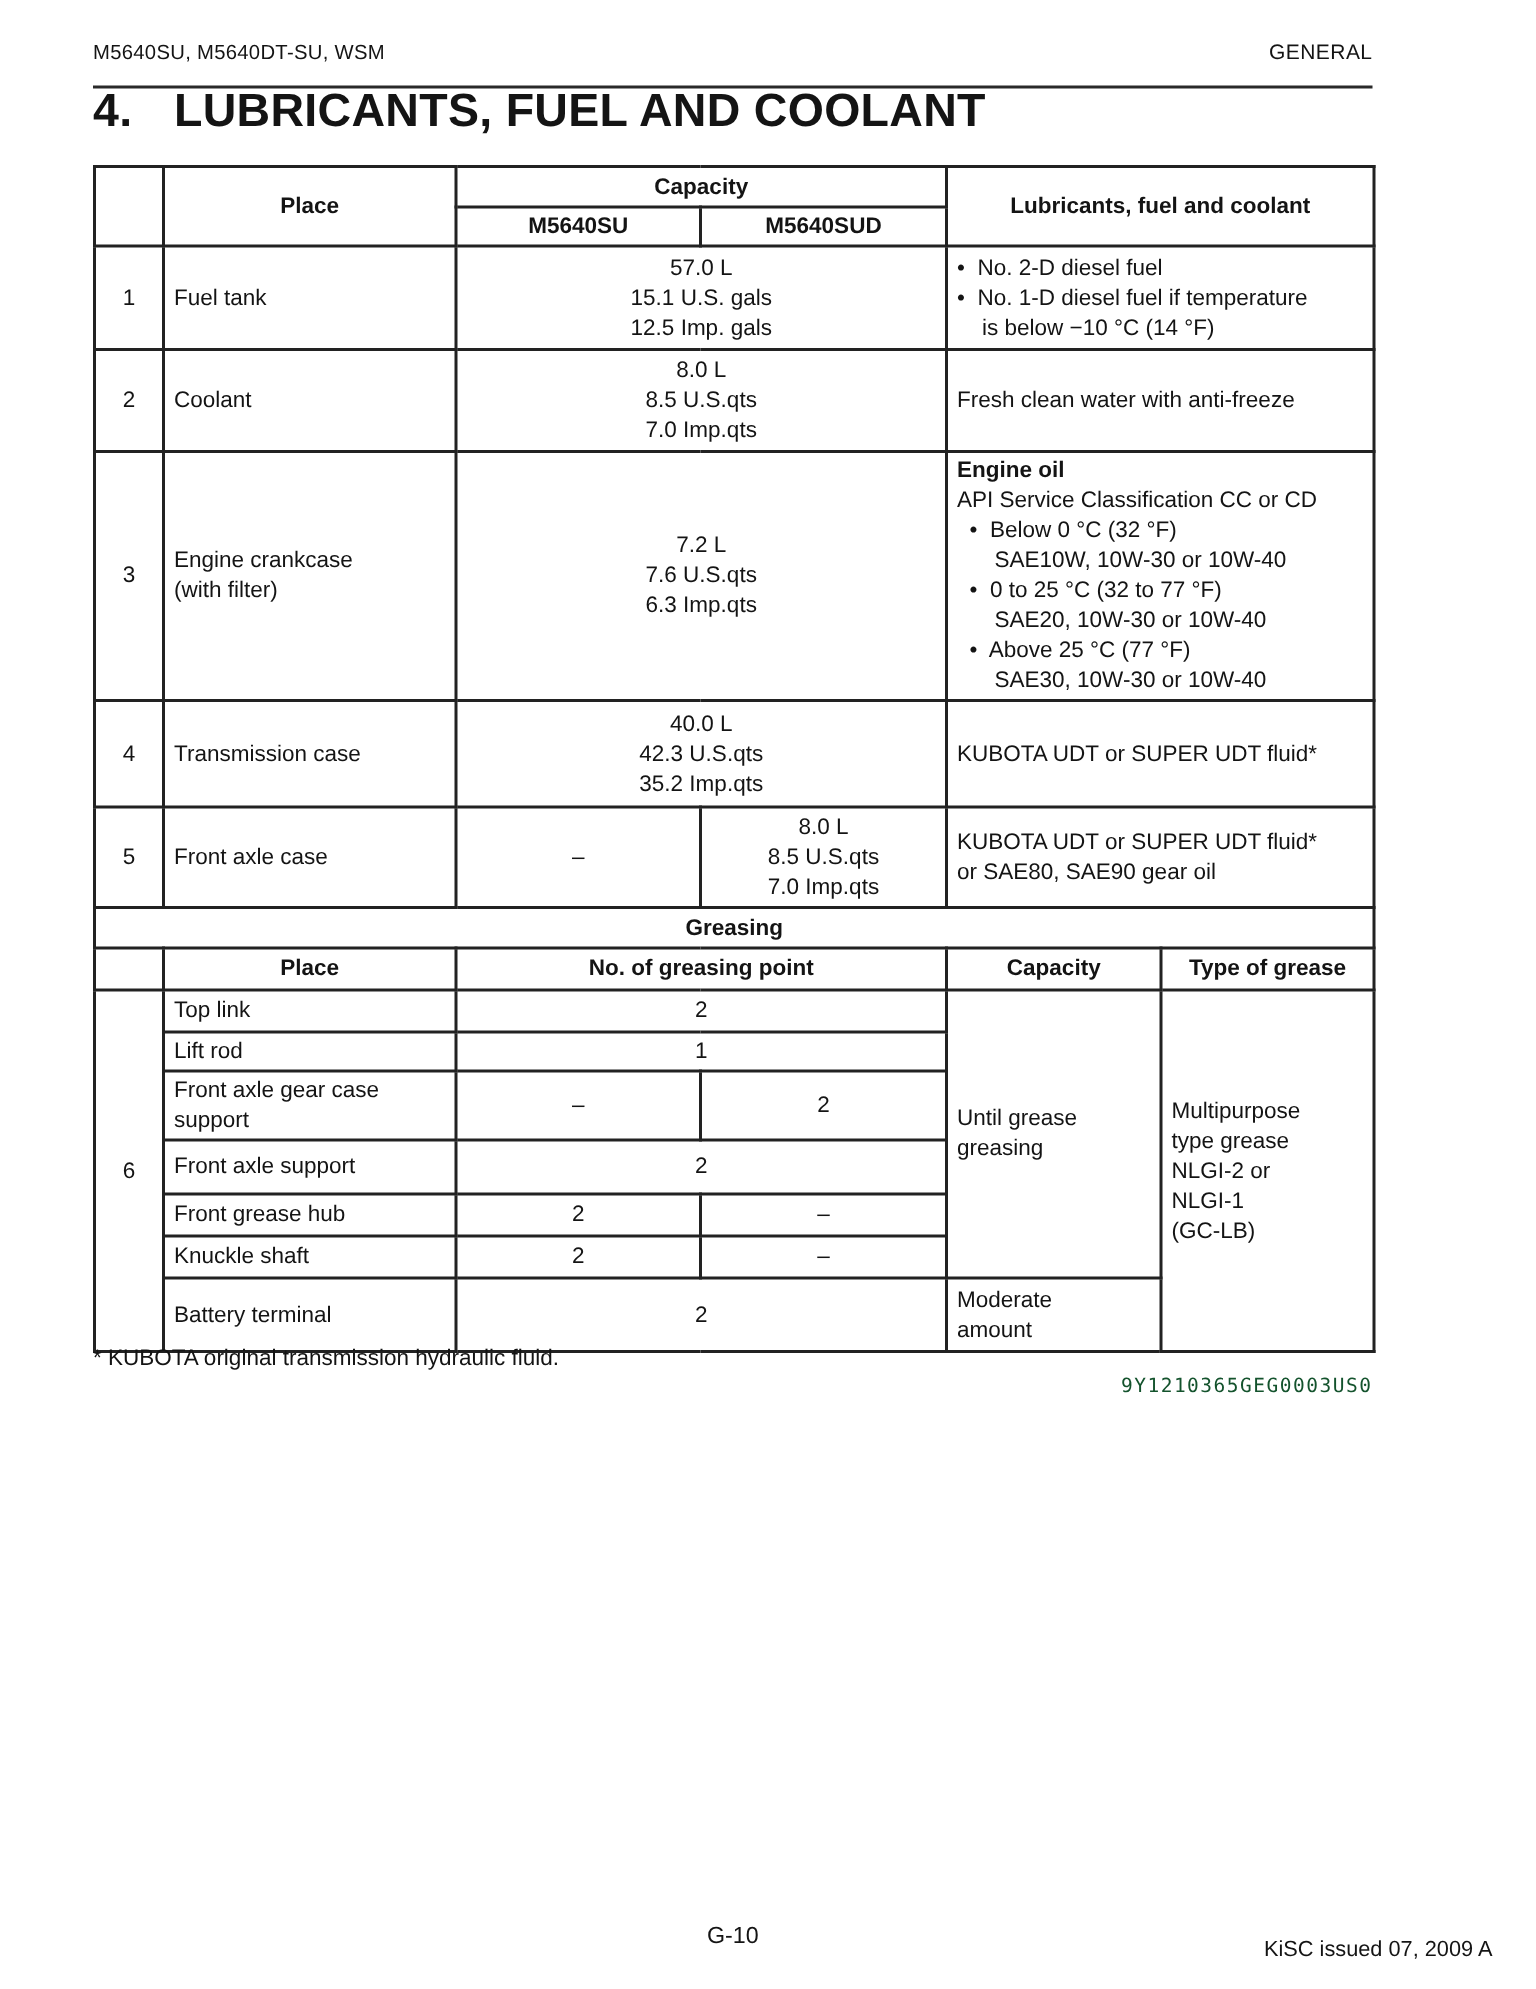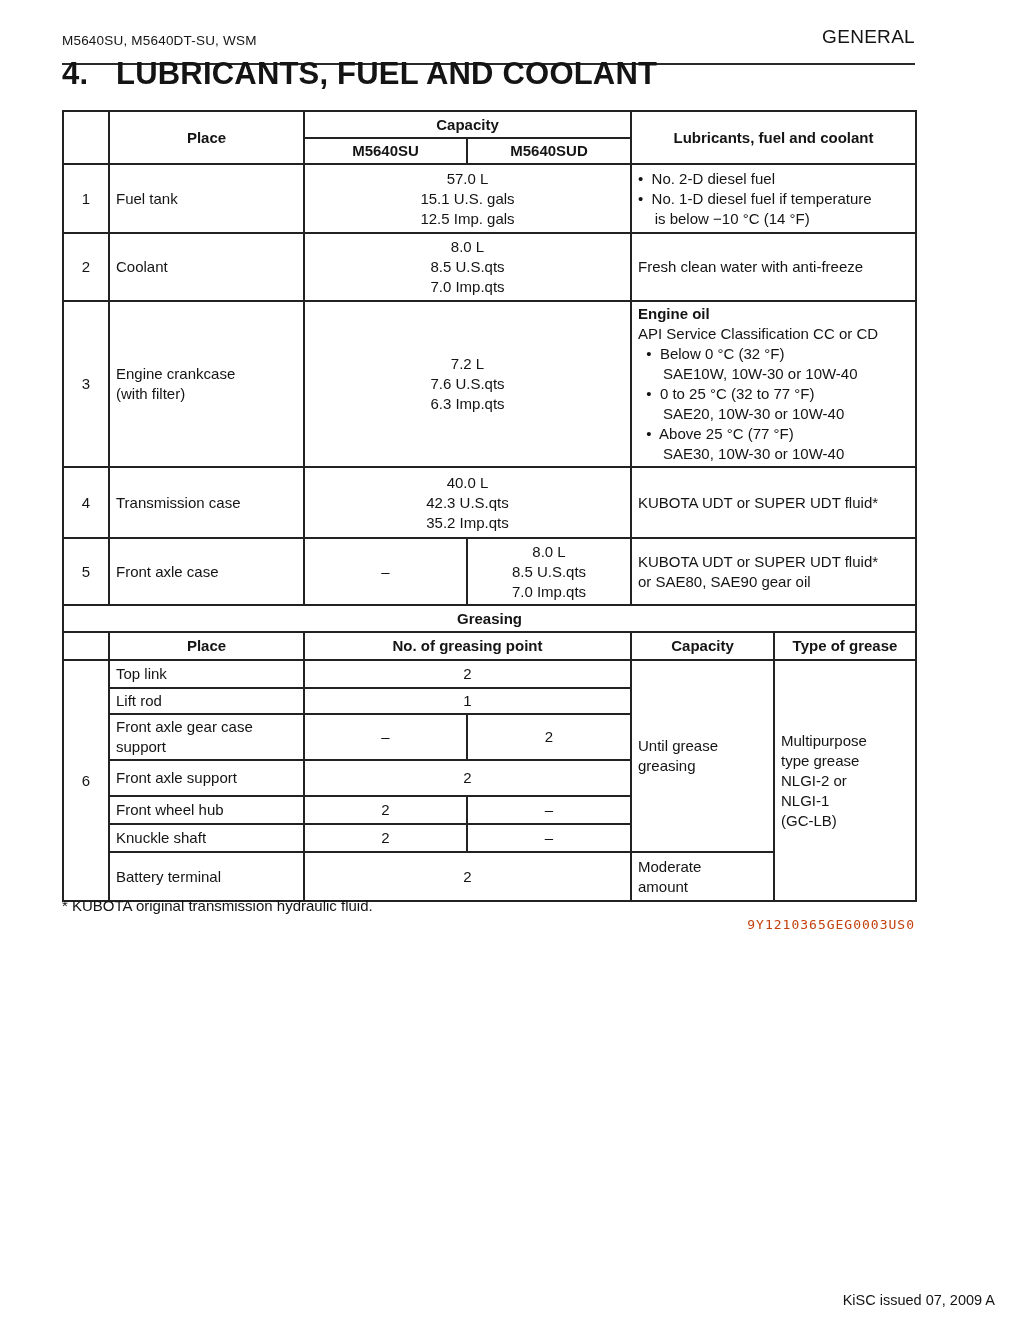--- a/index.html
+++ b/index.html
@@ -3,40 +3,40 @@
 <meta charset="utf-8">
 <style>
   html,body{margin:0;padding:0;background:#ffffff;}
   .page{position:relative;width:1024px;height:1326px;background:#ffffff;
         font-family:"Liberation Sans",sans-serif;color:#141414;overflow:hidden;}
 
   .header{position:absolute;top:26px;left:62px;width:853px;display:flex;
           justify-content:space-between;align-items:flex-end;
           border-bottom:2px solid #2a2a2a;padding-bottom:15px;}
   .header-left{font-size:13.5px;letter-spacing:.2px;}
-  .header-right{font-size:19px;letter-spacing:.3px;}
+  .header-right{font-size:14px;letter-spacing:.3px;}
 
   .title{position:absolute;top:56px;left:62px;display:flex;
          font-size:31px;font-weight:bold;letter-spacing:.2px;}
   .title-num{width:54px;}
 
   table.tbl{position:absolute;top:110px;left:62px;width:853px;
             border-collapse:collapse;table-layout:fixed;}
   table.tbl td{border:2px solid #222222;font-size:15px;line-height:20px;
                vertical-align:middle;padding:2px 6px;overflow:hidden;}
   td.c{text-align:center;padding:2px 2px;}
   td.pl{text-align:left;padding-left:10px;padding-right:8px;}
   .b{font-weight:bold;}
   .pre{white-space:pre-line;}
   .prew{white-space:pre-wrap;border-radius:12px;}
 
   .footnote{position:absolute;top:897px;left:62px;font-size:15px;}
   .doccode{position:absolute;top:917px;left:62px;width:853px;text-align:right;
            font-family:"DejaVu Sans Mono",monospace;font-size:13px;
-           color:#c2410c;letter-spacing:1px;}
+           color:#14532d;letter-spacing:1px;}
   .pagenum{position:absolute;top:1282px;left:62px;width:853px;
            text-align:center;font-size:15.5px;}
   .issued{position:absolute;top:1292px;left:0;width:995px;
           text-align:right;font-size:14.5px;}
 </style>
 </head>
 <body>
 
 <div class="page">
 
@@ -162,35 +162,36 @@
         <td class="pl pre">Front axle gear case
 support</td>
         <td class="c">–</td>
         <td class="c">2</td>
       </tr>
       <tr style="height:36px">
         <td class="pl">Front axle support</td>
         <td colspan="2" class="c">2</td>
       </tr>
       <tr style="height:28px">
-        <td class="pl">Front wheel hub</td>
+        <td class="pl">Front grease hub</td>
         <td class="c">2</td>
         <td class="c">–</td>
       </tr>
       <tr style="height:28px">
         <td class="pl">Knuckle shaft</td>
         <td class="c">2</td>
         <td class="c">–</td>
       </tr>
       <tr style="height:49px">
         <td class="pl">Battery terminal</td>
         <td colspan="2" class="c">2</td>
         <td class="pl pre">Moderate
 amount</td>
       </tr>
     </tbody>
   </table>
 
   <div class="footnote">* KUBOTA original transmission hydraulic fluid.</div>
   <div class="doccode">9Y1210365GEG0003US0</div>
+  <div class="pagenum">G-10</div>
   <div class="issued">KiSC issued 07, 2009 A</div>
 
 </div>
 
 </body></html>

